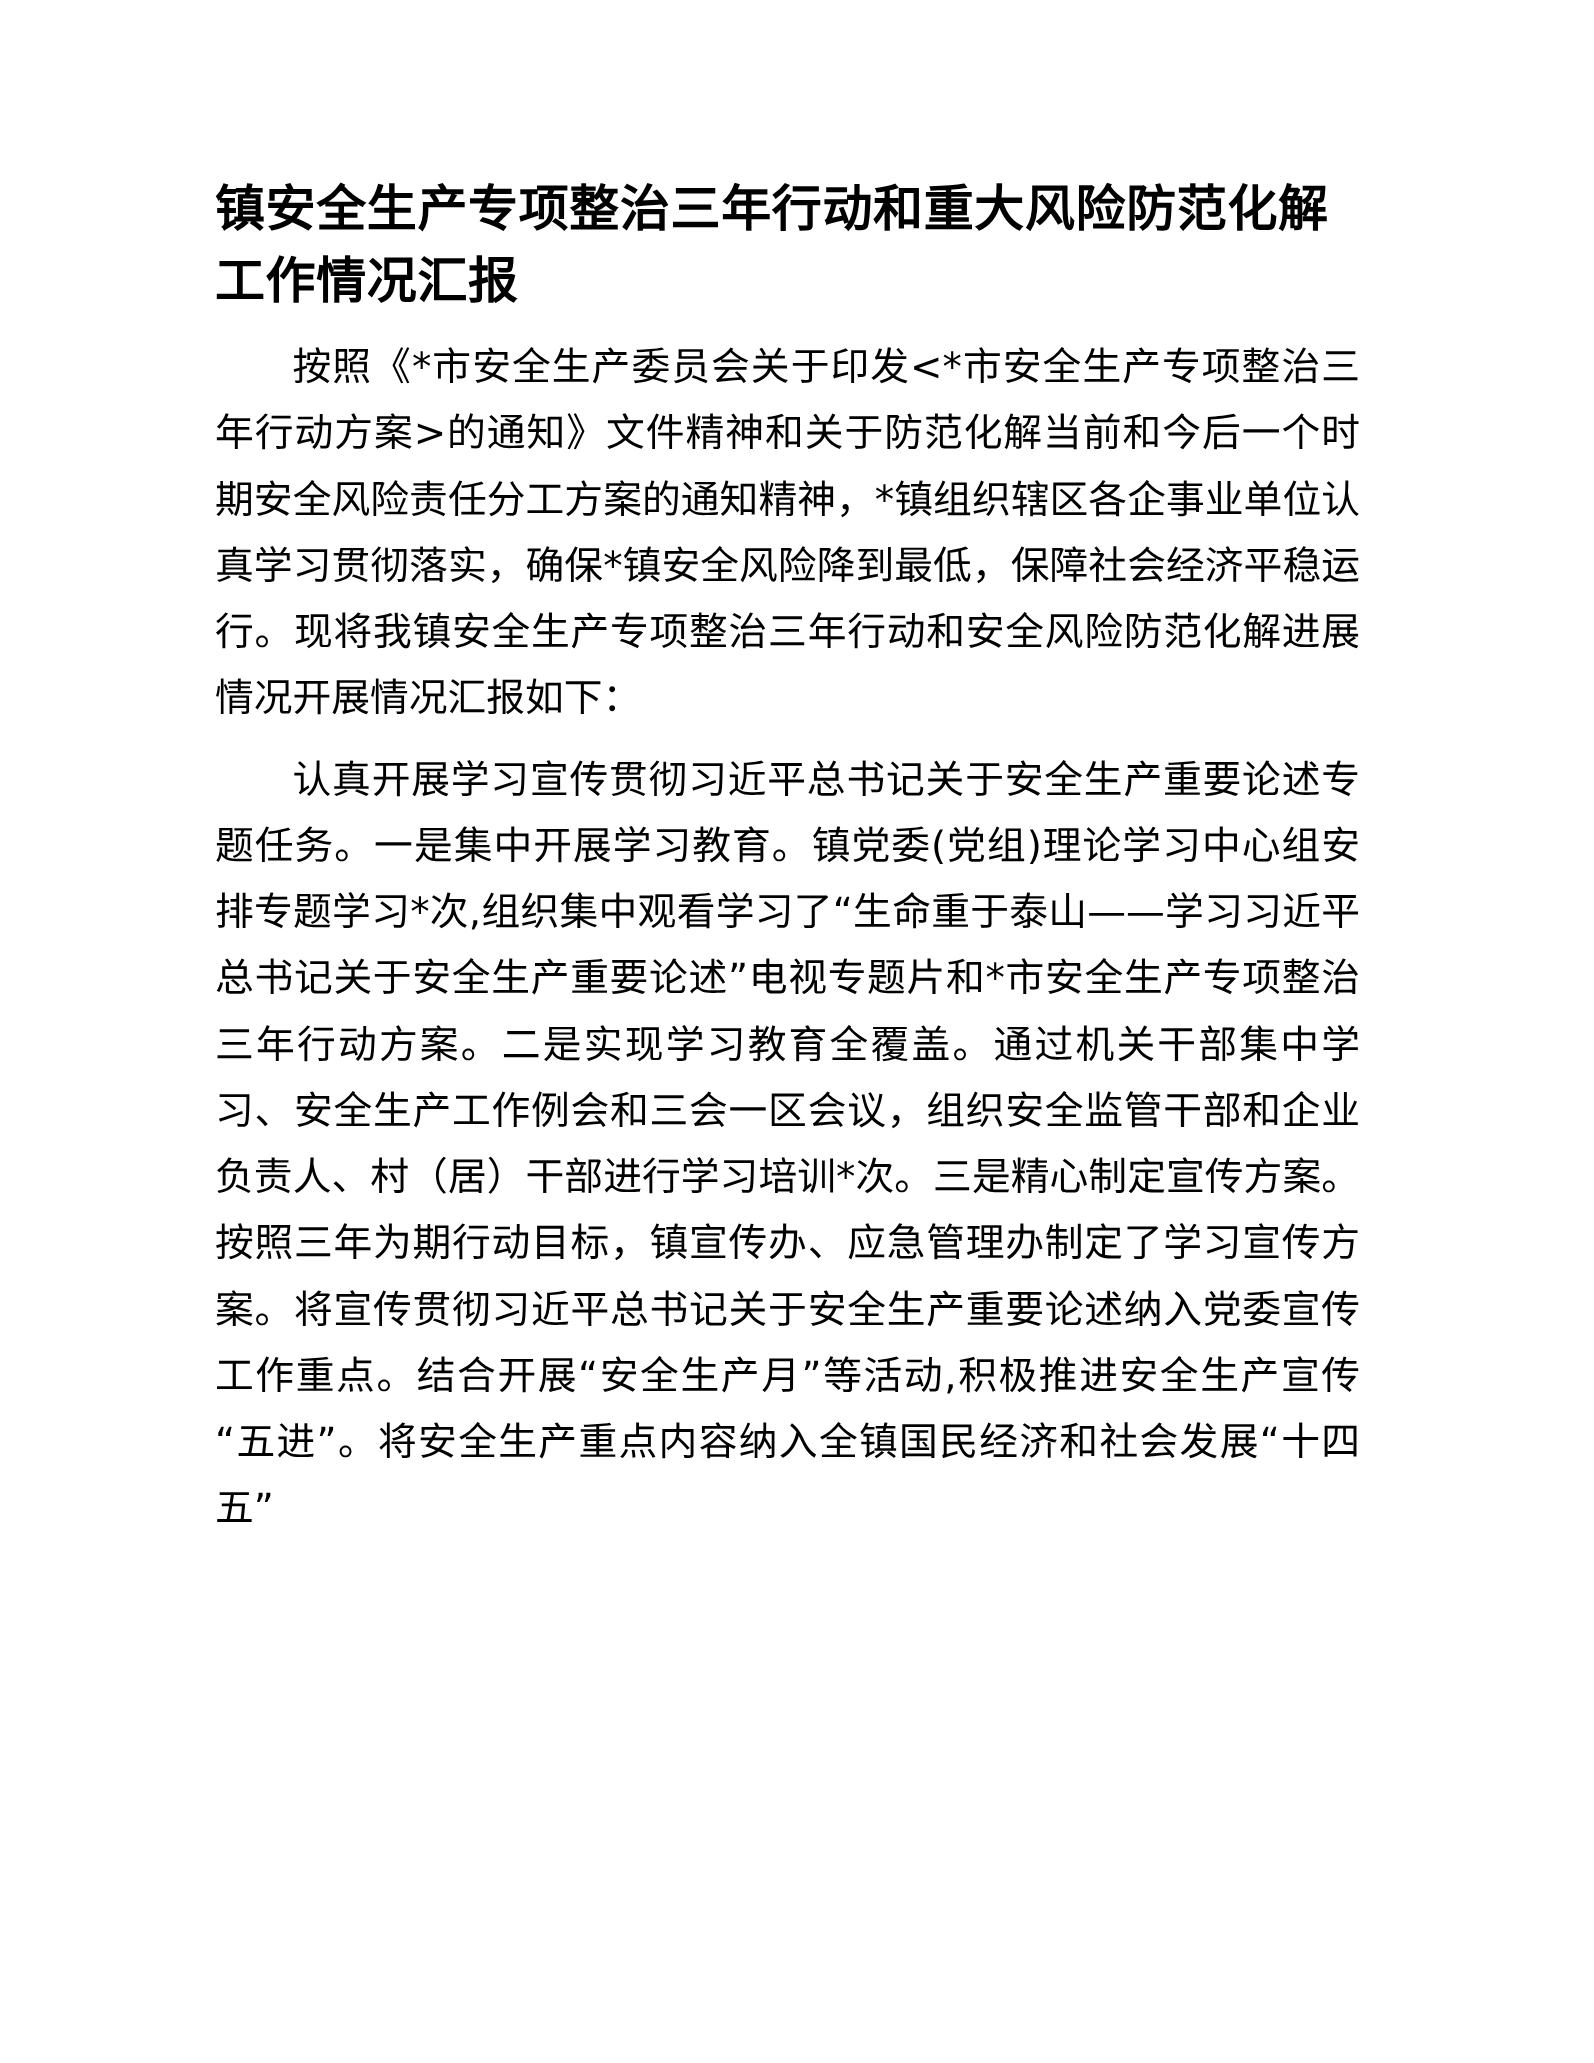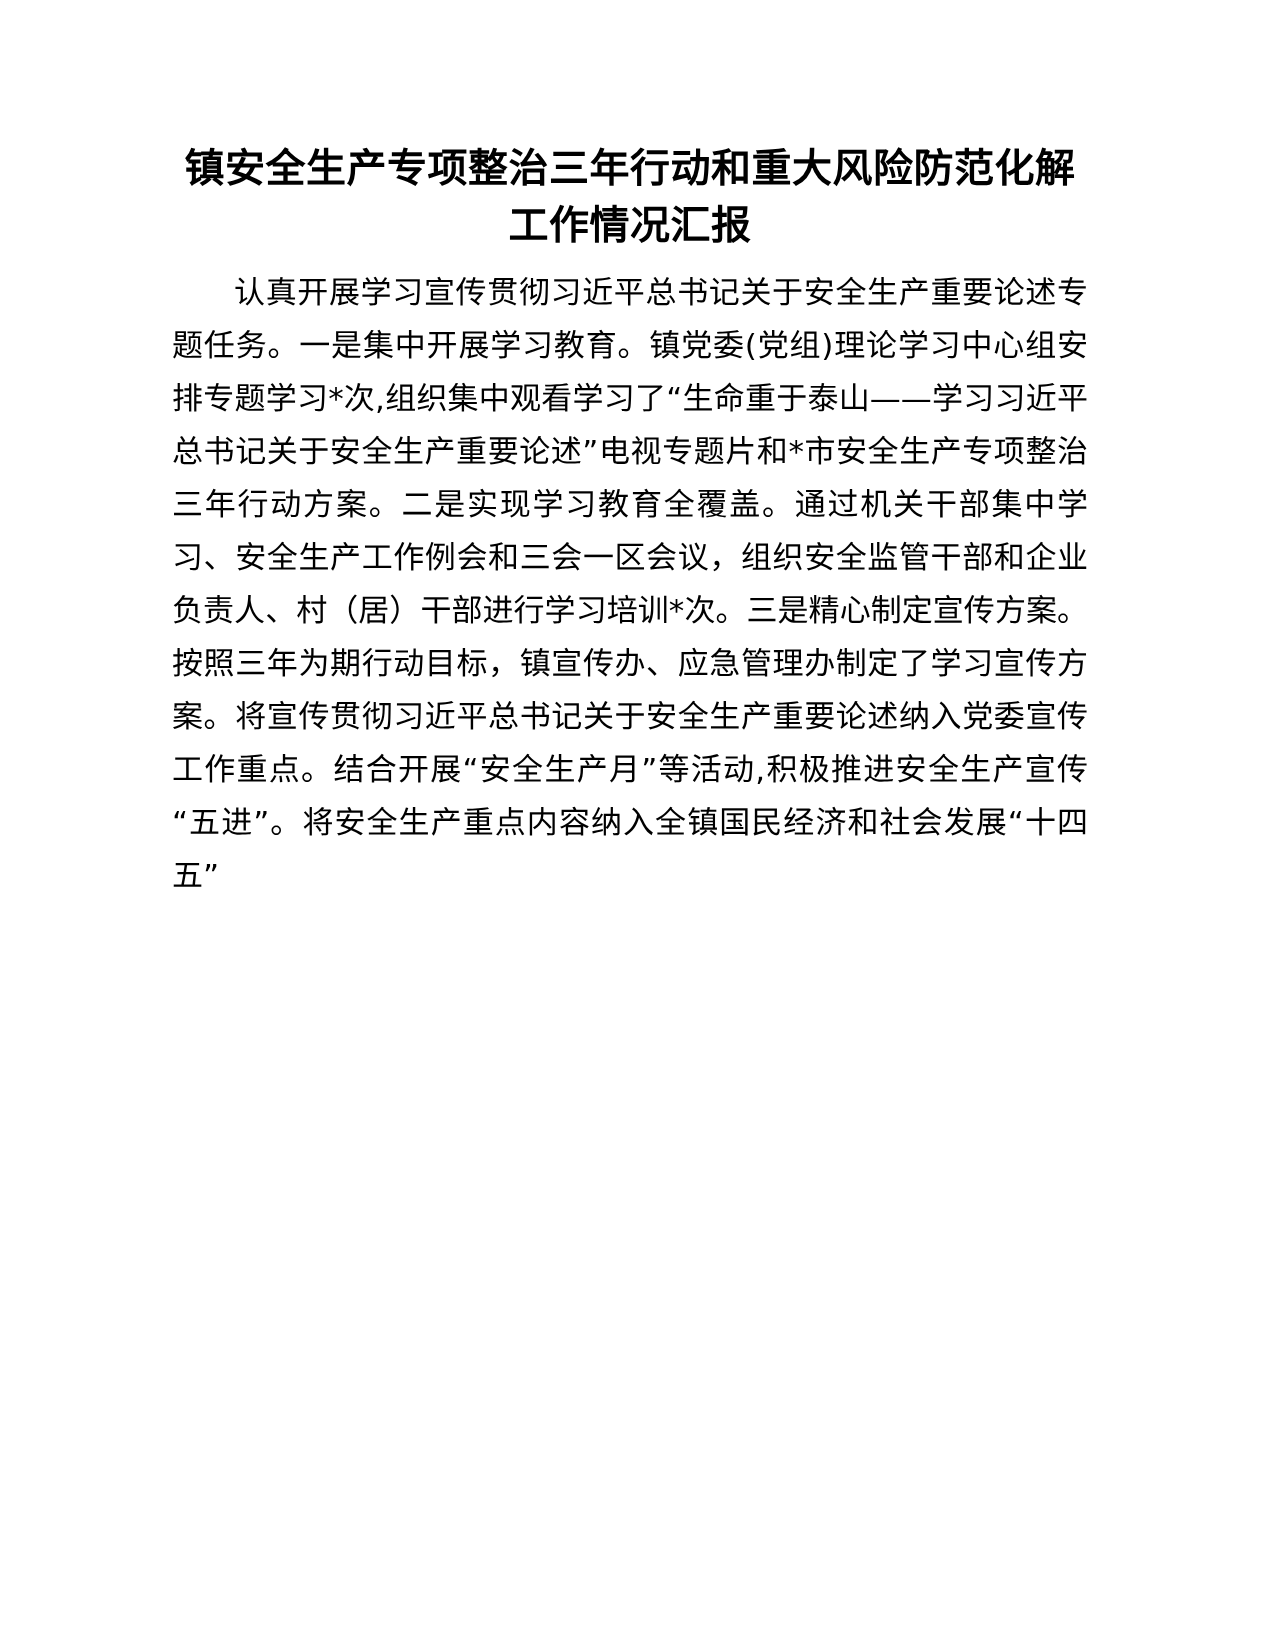--- a/index.html
+++ b/index.html
@@ -28,21 +28,20 @@
     top: 0;
     width: 916px;
   }
   .doc-title {
     margin: 0;
     padding: 0;
     padding-top: 140px;
     font-size: 40px;
     line-height: 57px;
     font-weight: 700;
-    text-align: center;
     letter-spacing: 0.5px;
     word-break: break-all;
   }
   .salutation {
     margin: 0;
     padding: 0;
     padding-top: 36px;
     font-size: 31px;
     line-height: 53px;
     text-align: justify;
@@ -71,18 +70,19 @@
 </style>
 </head>
 <body>
 
 <div class="page">
   <div class="content">
 
     <h1 class="doc-title">镇安全生产专项整治三年行动和重大风险防范化解工作情况汇报</h1>
 
 
+    <p class="para">按照《*市安全生产委员会关于印发&lt;*市安全生产专项整治三年行动方案&gt;的通知》文件精神和关于防范化解当前和今后一个时期安全风险责任分工方案的通知精神，*镇组织辖区各企事业单位认真学习贯彻落实，确保*镇安全风险降到最低，保障社会经济平稳运行。现将我镇安全生产专项整治三年行动和安全风险防范化解进展情况开展情况汇报如下：</p>
 
 
     <p class="para tight">认真开展学习宣传贯彻习近平总书记关于安全生产重要论述专题任务。一是集中开展学习教育。镇党委(党组)理论学习中心组安排专题学习*次,组织集中观看学习了“生命重于泰山——学习习近平总书记关于安全生产重要论述”电视专题片和*市安全生产专项整治三年行动方案。二是实现学习教育全覆盖。通过机关干部集中学习、安全生产工作例会和三会一区会议，组织安全监管干部和企业负责人、村（居）干部进行学习培训*次。三是精心制定宣传方案。按照三年为期行动目标，镇宣传办、应急管理办制定了学习宣传方案。将宣传贯彻习近平总书记关于安全生产重要论述纳入党委宣传工作重点。结合开展“安全生产月”等活动,积极推进安全生产宣传“五进”。将安全生产重点内容纳入全镇国民经济和社会发展“十四五”</p>
 
   </div>
 </div>
 
 </body></html>

